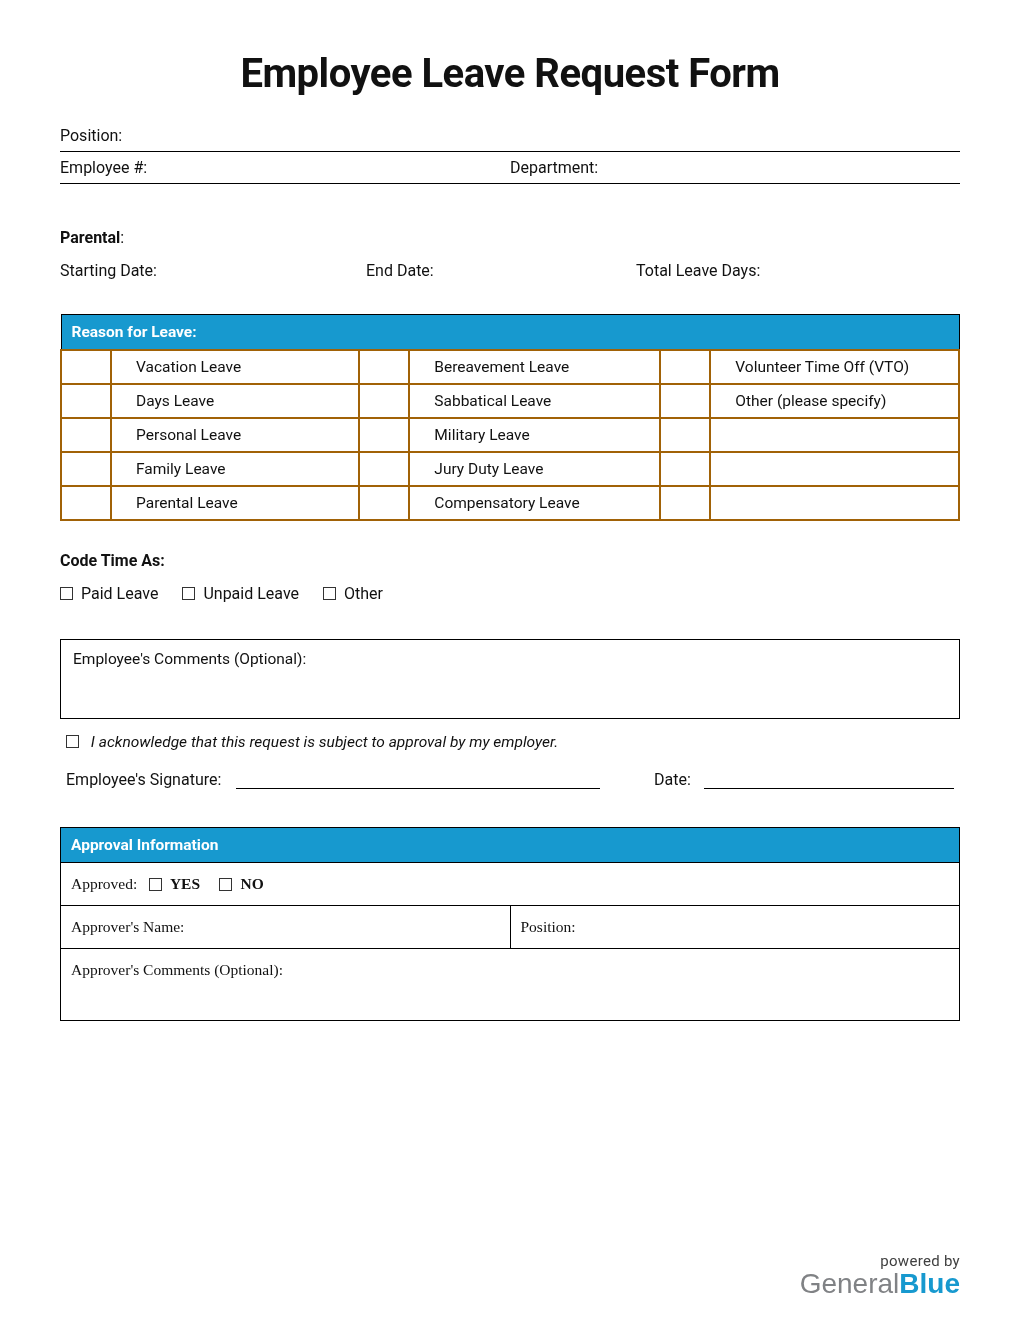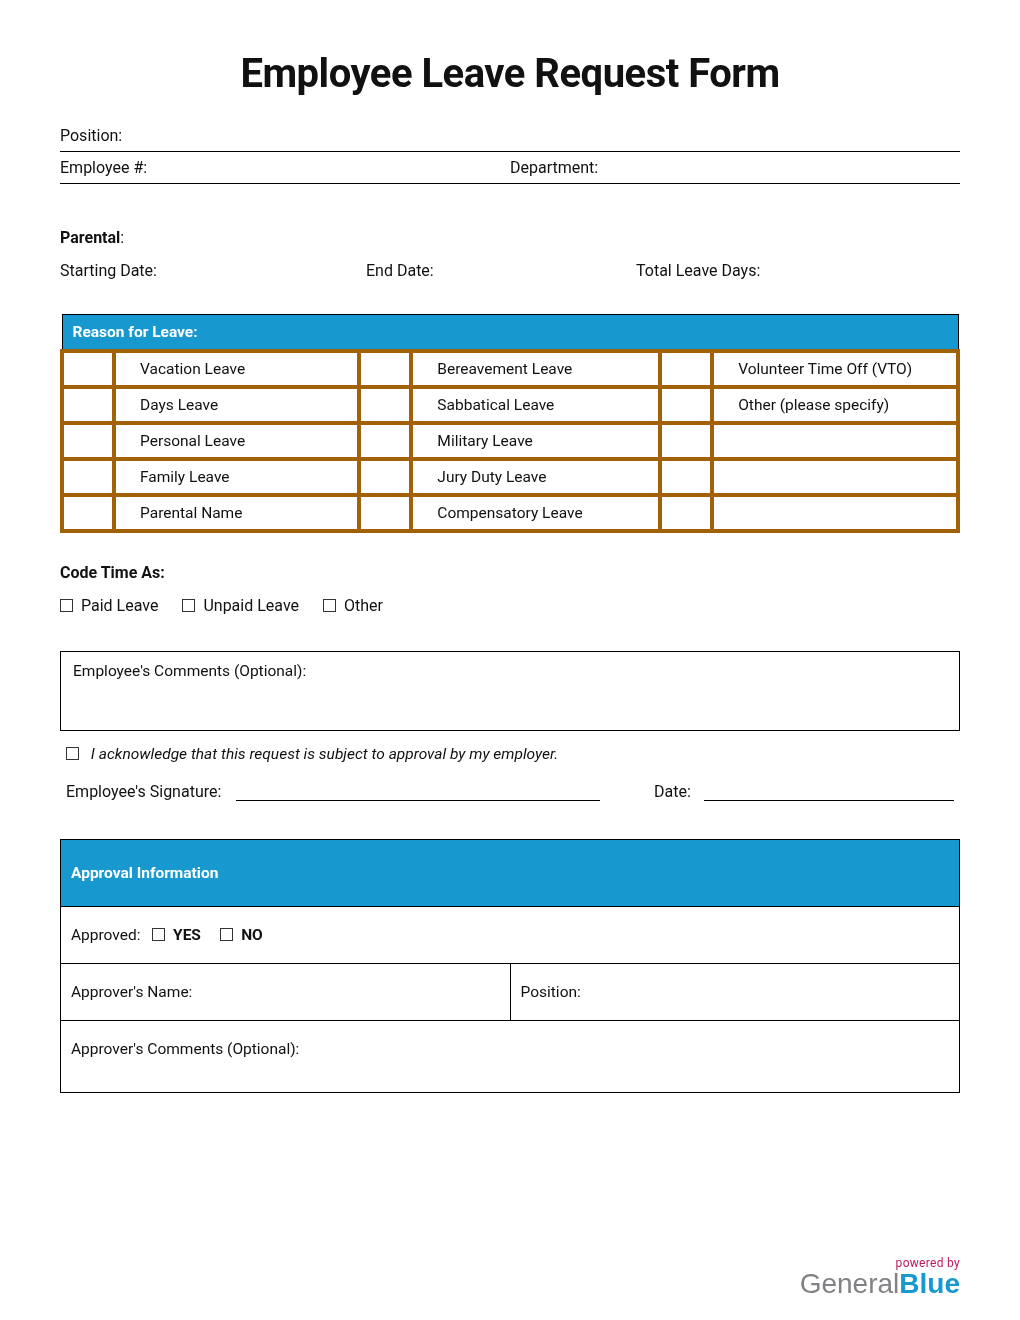--- a/index.html
+++ b/index.html
@@ -45,21 +45,21 @@
   }
   .reason-table th {
     background: #1799cf;
     color: #fff;
     text-align: left;
     padding: 8px 10px;
     font-weight: 700;
     border: 1px solid #000;
   }
   .reason-table td {
-    border: 4px solid #a16207;
+    border: 2px solid #a16207;
     padding: 7px 24px;
     height: 34px;
   }
   .reason-table td.check { width: 42px; }
   .reason-table td.label { width: 258px; }
   .code-section { margin-top: 30px; }
   .code-title { font-weight: 700; font-size: 16px; }
   .code-row { display: flex; gap: 24px; padding: 14px 0 8px 0; font-size: 16px; }
   .cb { display: inline-block; width: 13px; height: 13px; border: 1.4px solid #333; vertical-align: middle; margin-right: 8px; position: relative; top:-1px;}
   .comments-box {
@@ -77,39 +77,40 @@
   .approval-table {
     width: 100%;
     border-collapse: collapse;
     margin-top: 32px;
     font-size: 15.5px;
   }
   .approval-table th {
     background: #1799cf;
     color: #fff;
     text-align: left;
-    padding: 24px 10px;
+    padding: 8px 10px;
     font-weight: 700;
     border: 1px solid #000;
   }
   .approval-table td {
     border-left: 1px solid #000;
     border-right: 1px solid #000;
     border-bottom: 1px solid #000;
-    padding: 19px 10px;
+    padding: 12px 10px;
+    font-family: Liberation Serif, serif;
   }
   .approval-table td.half { width: 50%; }
   .approval-table td.full-tall { height: 72px; vertical-align: top; }
   .footer {
     position: absolute;
     right: 60px;
     bottom: 22px;
     text-align: right;
   }
-  .footer .pb { font-size: 12px; color: #be185d; letter-spacing: 0.3px; }
+  .footer .pb { font-size: 15px; color: #404040; letter-spacing: 0.3px; }
   .footer .gb {
     font-size: 28px; font-weight: 400; color: #808285; line-height: 1;
     font-family: "Segoe UI", Arial, sans-serif;
   }
   .footer .gb .blue { color: #1799cf; font-weight: 600; }
 </style>
 </head>
 <body>
 
 <h1>Employee Leave Request Form</h1>
@@ -165,21 +166,21 @@
   <tr>
     <td class="check"></td>
         <td class="label">Family Leave</td>
     <td class="check"></td>
         <td class="label">Jury Duty Leave</td>
     <td class="check"></td>
         <td class="label"></td>
   </tr>
   <tr>
     <td class="check"></td>
-        <td class="label">Parental Name</td>
+        <td class="label">Parental Leave</td>
     <td class="check"></td>
         <td class="label">Compensatory Leave</td>
     <td class="check"></td>
         <td class="label"></td>
   </tr>
 </tbody>
   </table>
 
 <div class="code-section">
   <div class="code-title">Code Time As:</div>

